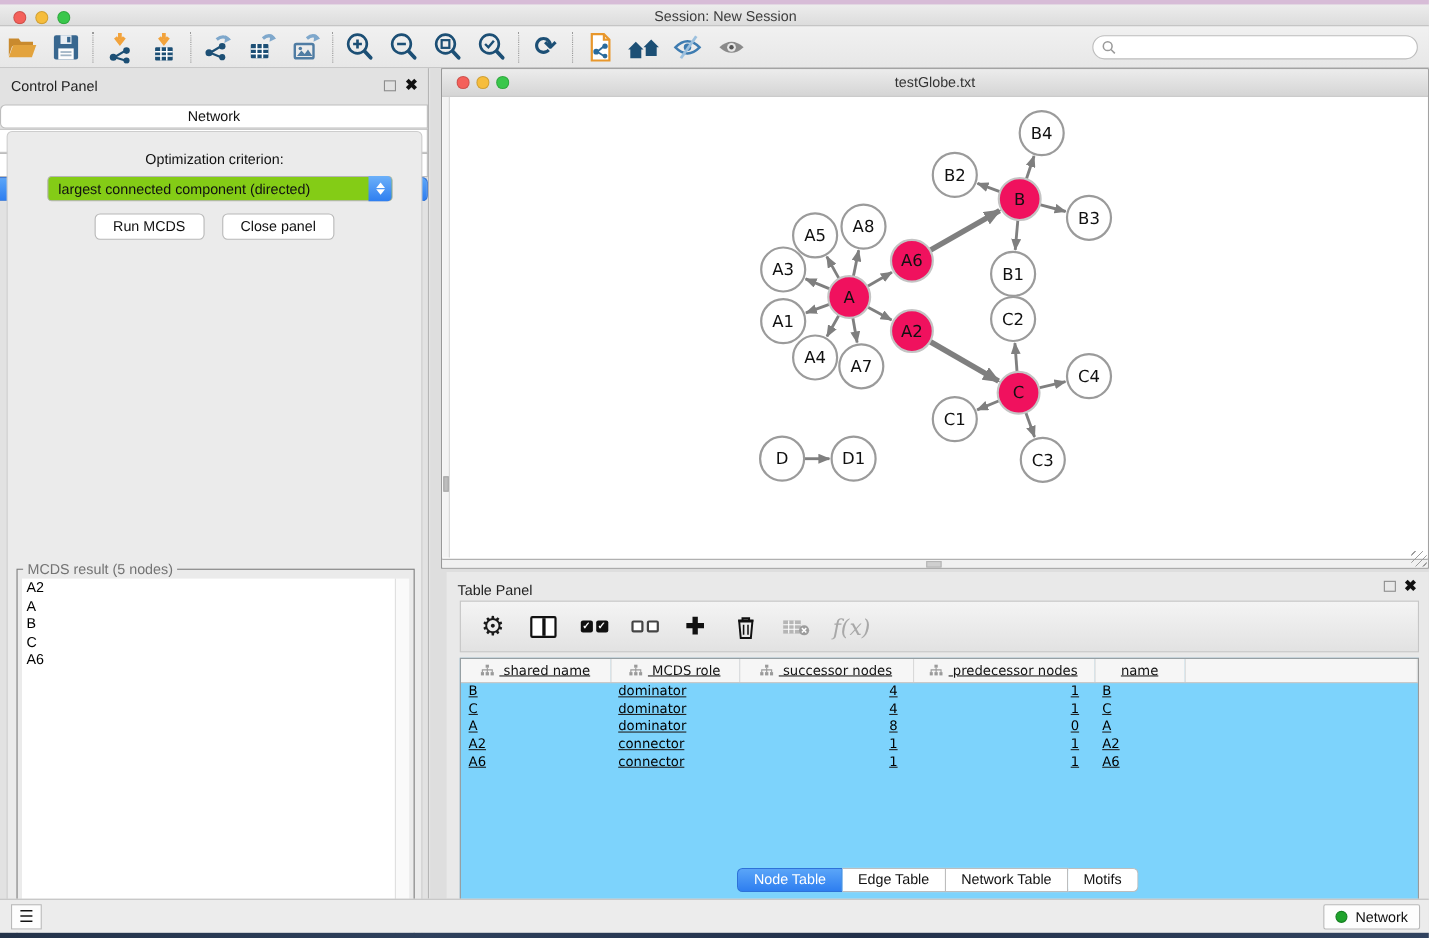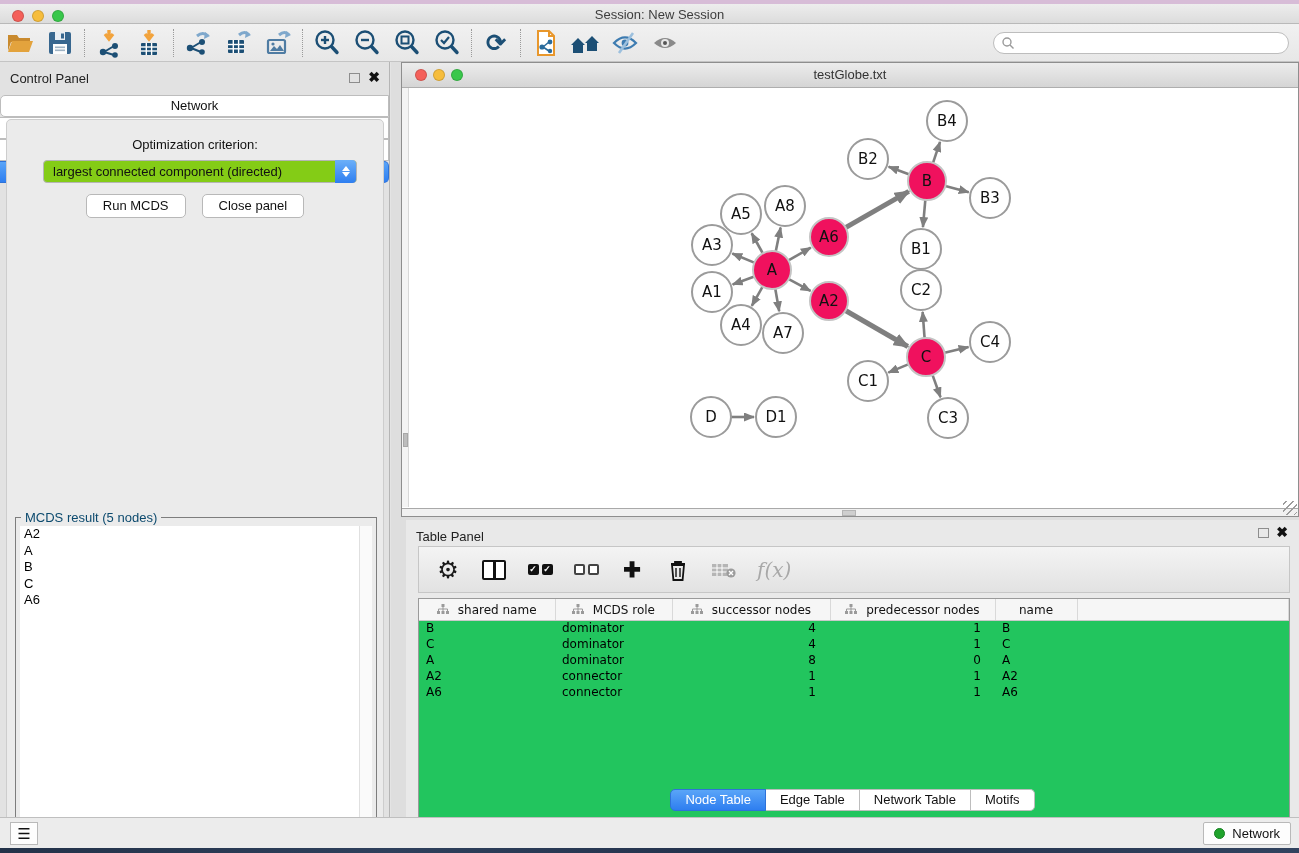--- a/index.html
+++ b/index.html
@@ -51,21 +51,21 @@
   .dropdown .dd-text { position:absolute; left:9px; top:3px; font-size:13px; color:#111; }
   .dd-stepper { position:absolute; right:0; top:-1px; width:21px; height:23px; border-radius:0 4px 4px 0;
     background:linear-gradient(#6cb0f9,#2e7ef0); display:flex; flex-direction:column; align-items:center; justify-content:center; gap:1px; }
   .dd-stepper .ar { width:0; height:0; border-left:4px solid transparent; border-right:4px solid transparent; }
   .ar-up { border-bottom:5px solid #fff; }
   .ar-dn { border-top:5px solid #fff; }
   .cp-buttons { position:absolute; left:0; right:0; top:74px; display:flex; justify-content:center; gap:16px; }
   .btn { height:24px; padding:0 16px; background:#fff; border:1px solid #b8b8b8; border-radius:5px; font-size:13px; color:#111; line-height:22px; }
 
   .result-group { position:absolute; left:8px; top:397px; width:362px; height:344px; border:1px solid #7d7d7d; }
-  .result-legend { position:absolute; left:5px; top:-8px; background:#ebebeb; padding:0 4px; font-size:13px; color:#0c4a6e; }
+  .result-legend { position:absolute; left:5px; top:-8px; background:#ebebeb; padding:0 4px; font-size:13px; color:#737373; }
   .result-list { position:absolute; left:4px; top:8px; right:17px; bottom:4px; background:#fff; overflow:hidden; }
   .result-scroll { position:absolute; top:8px; right:4px; bottom:4px; width:13px; background:#fafafa; border-left:1px solid #e0e0e0; }
   .result-list li { list-style:none; font-size:13px; line-height:16.5px; padding-left:4px; color:#000; }
 
   
   .net-window { position:absolute; left:10px; top:0; right:0; height:455px; background:#fff; border:1px solid #8e8e8e; }
   .net-titlebar { position:absolute; left:0; top:0; right:0; height:25px; background:linear-gradient(#ececec,#d5d5d5); border-bottom:1px solid #aeaeae; }
   .net-titlebar .tl-dot { top:6px; }
   .net-title { position:absolute; left:0; right:0; top:4px; text-align:center; font-size:13px; color:#333; }
   .net-canvas { position:absolute; left:0; top:25px; right:0; bottom:9px; background:#fff; overflow:hidden; }
@@ -85,21 +85,21 @@
   .tpi { display:flex; align-items:center; justify-content:center; min-width:26px; height:30px; }
   .gear-glyph { font-size:24px; color:#1a1a1a; line-height:1; }
   .colpair { width:24px; height:20px; border:2.5px solid #111; border-radius:2px; position:relative; background:#fff; }
   .colpair::after { content:""; position:absolute; left:9px; top:0; bottom:0; width:2.5px; background:#111; }
   .ckrow { display:flex; gap:3px; }
   .ck { width:11px; height:11px; border-radius:2px; background:#111; color:#fff; font-size:9px; line-height:11px; text-align:center; font-weight:bold; }
   .unck { width:11px; height:11px; border-radius:2px; border:2px solid #444; background:#fff; }
   .plus-glyph { font-size:21px; font-weight:bold; color:#111; line-height:1; }
   .fx-glyph { font-family:"DejaVu Serif", serif; font-style:italic; font-size:20px; color:#a8a8a8; }
 
-  .tp-table { position:absolute; left:12px; right:9px; top:78px; height:243px; background:#22c55e; border:1px solid #9a9a9a; overflow:hidden; }
+  .tp-table { position:absolute; left:12px; right:9px; top:78px; height:243px; background:#7dd3fc; border:1px solid #9a9a9a; overflow:hidden;text-decoration:underline; }
   table.grid { border-collapse:collapse; table-layout:fixed; width:100%; font-size:12px; }
   table.grid th { height:21px; background:#f6f6f6; border-bottom:1px solid #c9c9c9; border-right:1px solid #d9d9d9;
     font-weight:normal; color:#111; text-align:center; font-family:"DejaVu Sans",sans-serif; }
   table.grid th .hlbl { vertical-align:middle; }
   table.grid th svg { vertical-align:middle; margin-right:5px; }
   table.grid td { height:16px; font-family:"DejaVu Sans",sans-serif; color:#000; white-space:nowrap; overflow:hidden; }
   td.al { text-align:left; padding-left:7px; }
   td.ar { text-align:right; padding-right:14px; }
 
   .tp-tabs { position:absolute; left:0; right:0; bottom:6px; display:flex; justify-content:center; }

